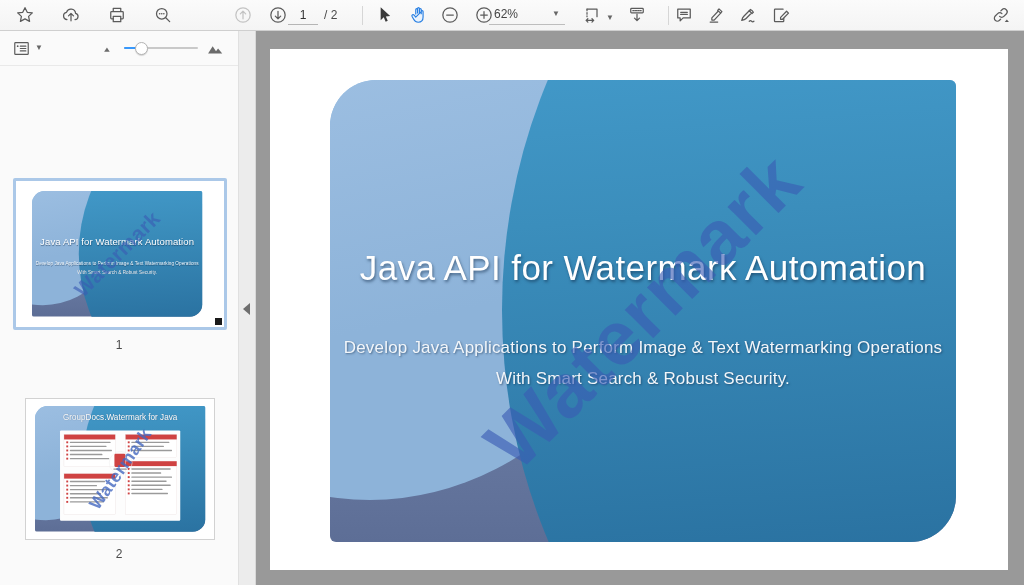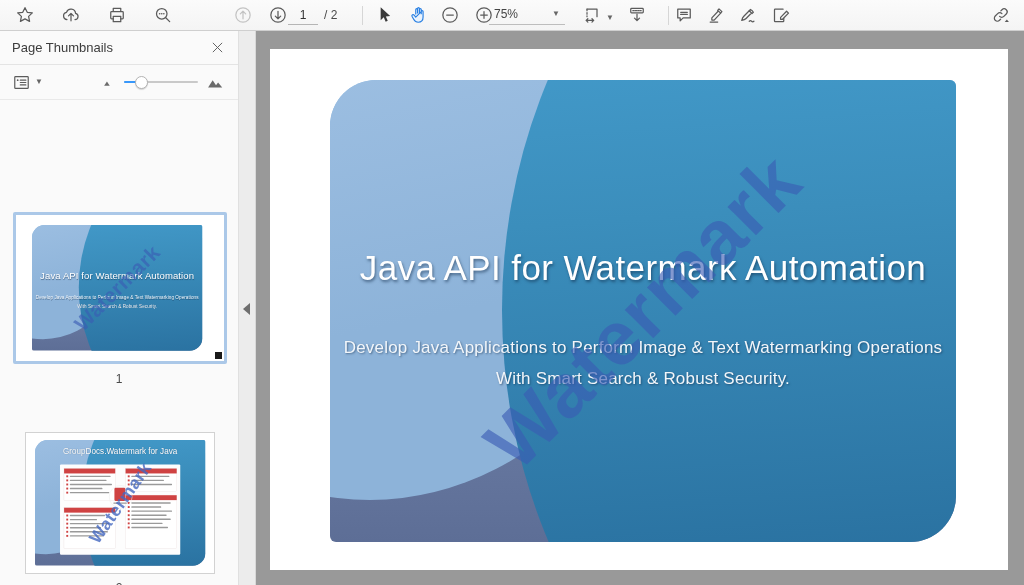--- a/index.html
+++ b/index.html
@@ -158,21 +158,21 @@
       </svg>
   </div>
   <div class="tb-btn" style="left:484px">
     <svg viewBox="0 0 24 24">
         <circle class="ic" cx="12" cy="12" r="8.6"></circle>
         <path class="ic" d="M8 12h8M12 8v8"></path>
       </svg>
   </div>
 
   <div class="zoom-box">
-    <span class="zv">75%</span>
+    <span class="zv">62%</span>
     <span class="caret">▼</span>
   </div>
 
   <div class="tb-btn" style="left:592px">
     <svg viewBox="0 0 24 24">
         <path class="ic" d="M6 5h12v9"></path>
         <path class="ic" d="M6 5v9" stroke-dasharray="2 2"></path>
         <path class="ic" d="M5 18.5h9M7 16.5l-2 2 2 2M12 16.5l2 2-2 2"></path>
       </svg>
   </div>
@@ -217,28 +217,20 @@
   <div class="tb-btn" style="left:1001px">
     <svg viewBox="0 0 24 24">
         <path class="ic" d="M10.3 13.7a3.6 3.6 0 005.1 0l2.9-2.9a3.6 3.6 0 10-5.1-5.1l-1.4 1.4"></path>
         <path class="ic" d="M13.1 10.3a3.6 3.6 0 00-5.1 0l-2.9 2.9a3.6 3.6 0 105.1 5.1l1.4-1.4"></path>
         <path d="M16.5 20.5h5l-2.5-3.2z" fill="#5b5b5b"></path>
       </svg>
   </div>
 </div>
 
 <div class="sidebar">
-  <div class="sb-header">
-    <span class="sb-title">Page Thumbnails</span>
-    <span class="sb-close">
-      <svg viewBox="0 0 24 24" width="15" height="15">
-          <path class="ic" d="M5 5l14 14M19 5L5 19" stroke-width="1.8"></path>
-        </svg>
-    </span>
-  </div>
   <div class="sb-controls">
     <span class="opt-btn">
       <svg viewBox="0 0 24 24" width="19" height="19">
           <rect class="ic" x="3.5" y="4.5" width="17" height="15" rx="1"></rect>
           <circle class="ic-fill" cx="7.2" cy="9" r="1.1"></circle>
           <path class="ic" d="M10.5 9h7M10.5 12h7M10.5 15h7" stroke-width="1.2"></path>
         </svg>
       <span class="caret">▼</span>
     </span>
     <span class="slider-group">

